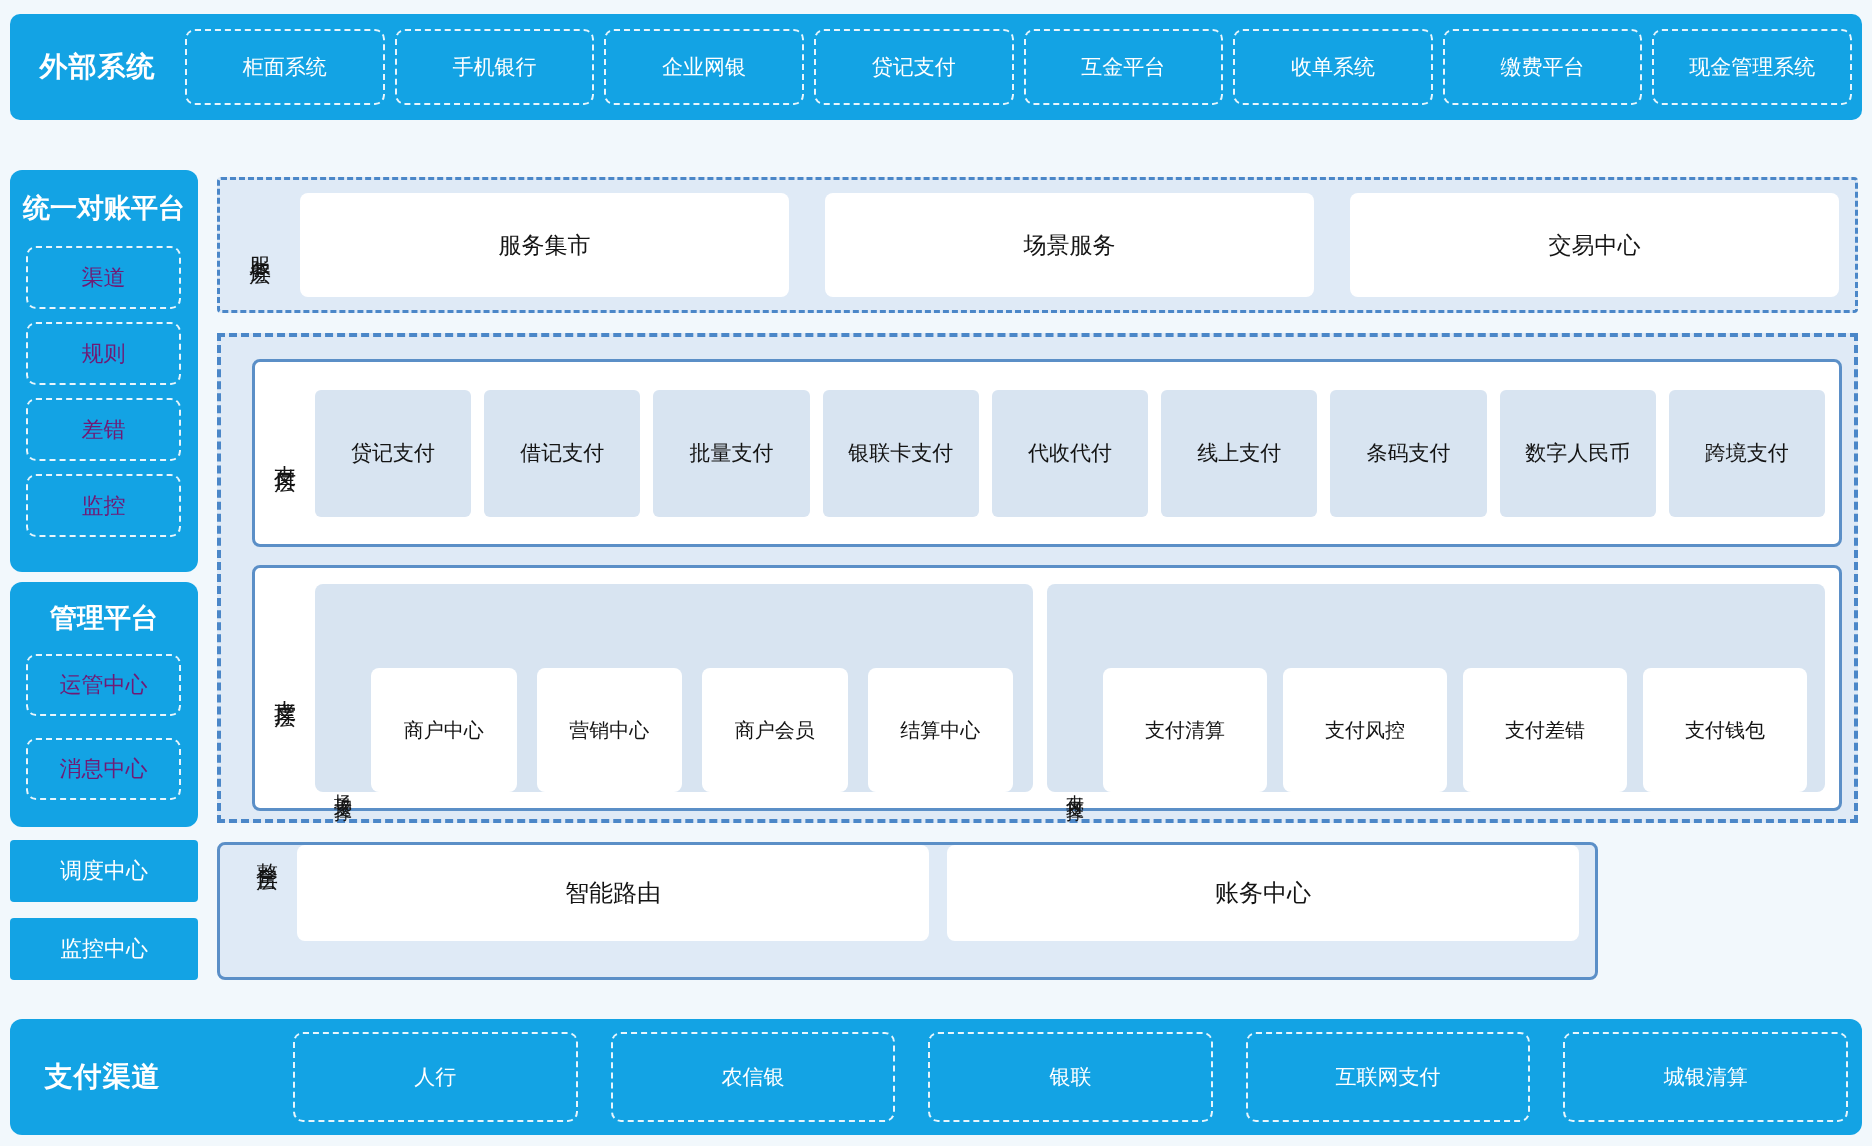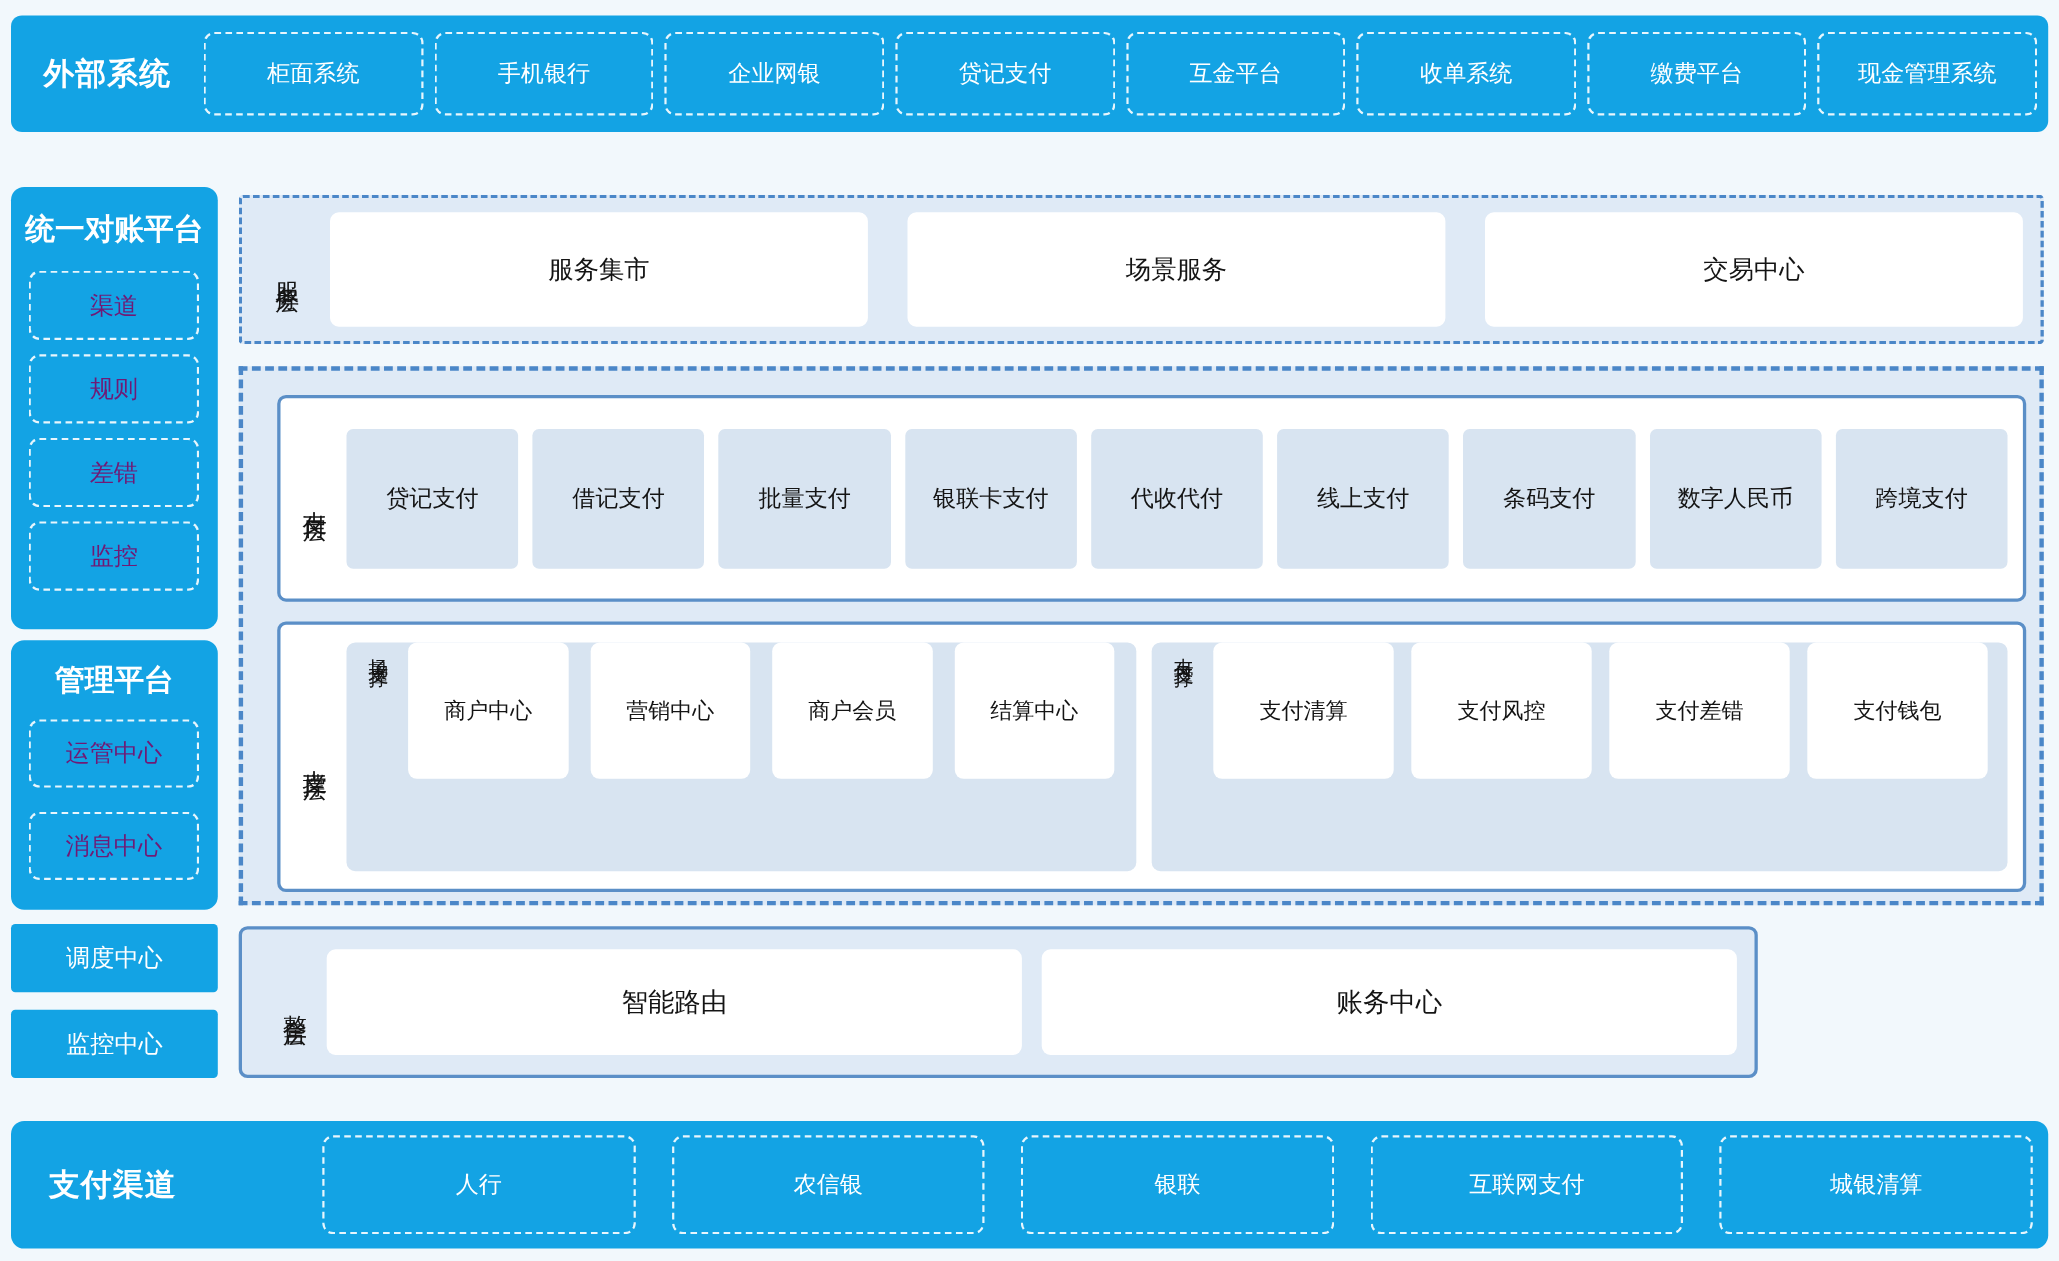--- a/index.html
+++ b/index.html
@@ -51,30 +51,30 @@
   .outer-dashed{position:absolute;left:217px;top:333px;width:1641px;height:490px;background:var(--light);border:4px dashed var(--dash-border);border-radius:0;padding:22px 12px 0 31px;}
   .solid-section{background:#fff;border:3px solid var(--solid-border);border-radius:8px;display:flex;align-items:center;}
   .solid-section .vlabel{width:60px;}
 
   .payment{height:188px;}
   .payment .cards{flex:1;display:flex;gap:13px;padding-right:14px;}
   .lite-item{flex:1;height:127px;background:var(--lite-item);border-radius:6px;display:flex;align-items:center;justify-content:center;font-size:21px;}
 
   .support{margin-top:18px;height:246px;}
   .support .groups{flex:1;display:flex;gap:14px;padding-right:14px;}
-  .panel{background:var(--lite-item);border-radius:8px;height:208px;display:flex;align-items:flex-start;}
+  .panel{background:var(--lite-item);border-radius:8px;height:208px;display:flex;align-items:flex-end;}
   .panel-vlabel{writing-mode:vertical-rl;text-orientation:upright;font-size:18px;letter-spacing:3px;width:56px;display:flex;align-items:center;justify-content:center;}
   .panel .cards{flex:1;display:flex;padding-right:20px;}
   .panel.scene{flex:48;}
   .panel.scene .cards{gap:20px;}
   .panel.pay{flex:52;}
   .panel.pay .cards{gap:16px;padding-right:18px;}
   .panel .white-card{flex:1;height:124px;font-size:20px;}
 
-  .integration{position:absolute;left:217px;top:842px;width:1381px;height:138px;background:var(--light);border:3px solid var(--solid-border);border-radius:8px;display:flex;align-items:center;padding-left:17px;}
+  .integration{position:absolute;left:217px;top:842px;width:1381px;height:138px;background:var(--light);border:3px solid var(--solid-border);border-radius:8px;display:flex;align-items:flex-start;padding-left:17px;}
   .integration .vlabel{width:60px;}
   .integration .cards{flex:1;display:flex;gap:18px;padding-right:16px;}
   .integration .white-card{flex:1;height:96px;font-size:24px;}
 </style>
 </head>
 <body>
 
 <div class="canvas">
 
   <div class="blue-bar topbar">

